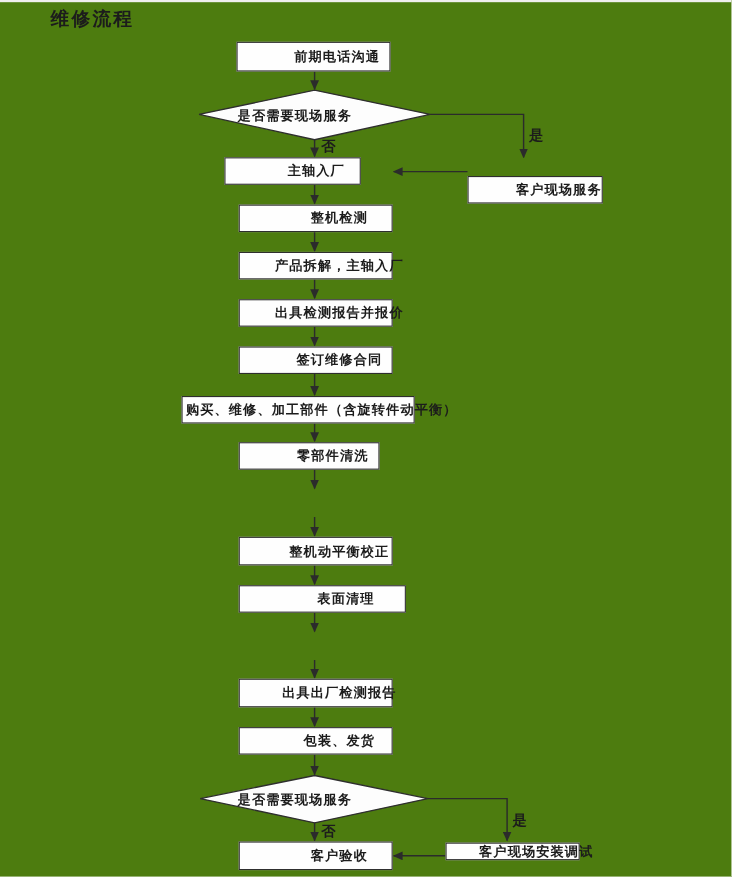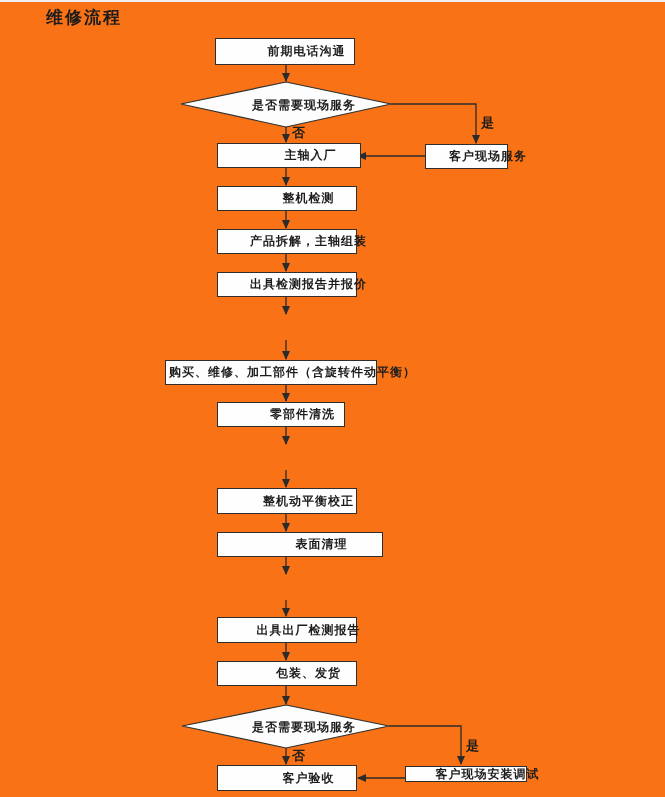--- a/index.html
+++ b/index.html
@@ -5,21 +5,21 @@
   html, body {
     margin: 0;
     padding: 0;
     background: #fbfbfb;
     font-family: "Liberation Sans", "DejaVu Sans", sans-serif;
   }
   #stage {
     position: relative;
     width: 665px;
     height: 797px;
-    background: #f97316;
+    background: #4d7c0f;
     border-top: 2px solid #f0eeee;
     overflow: hidden;
     box-sizing: border-box;
   }
   .page-title {
     position: absolute;
     left: 46px;
     top: 4px;
     font-size: 17px;
     font-weight: bold;
@@ -39,21 +39,21 @@
     justify-content: center;
     white-space: nowrap;
     letter-spacing: 1px;
     padding-left: 43px;
   }
   .dlabel {
     position: absolute;
     color: #1c1c1c;
     font-size: 12px;
     font-weight: bold;
-    text-align: right;
+    text-align: left;
     white-space: nowrap;
     letter-spacing: 1px;
   }
   .elabel {
     position: absolute;
     color: #1c1c1c;
     font-size: 13px;
     font-weight: bold;
     white-space: nowrap;
   }
@@ -108,39 +108,40 @@
     <line class="conn" x1="286" y1="746" x2="286" y2="762" marker-end="url(#arrow)"></line>
 
     <polyline class="conn" points="391,102 476,102 476,141" marker-end="url(#arrow)"></polyline>
     <line class="conn" x1="425" y1="154" x2="358" y2="154" marker-end="url(#arrow)"></line>
     <polyline class="conn" points="389,724 461,724 461,762" marker-end="url(#arrow)"></polyline>
     <line class="conn" x1="405" y1="776" x2="358" y2="776" marker-end="url(#arrow)"></line>
   </svg>
 
   <div class="pbox" style="left:215px;top:36px;width:140px;height:27px">前期电话沟通</div>
 
-  <div class="pbox" style="left:217px;top:141px;width:144px;height:25px">主轴入厂</div>
+  <div class="pbox" style="left:204px;top:141px;width:124px;height:25px">主轴入厂</div>
 
-  <div class="pbox" style="left:425px;top:142px;width:83px;height:25px">客户现场服务</div>
+  <div class="pbox" style="left:425px;top:158px;width:123px;height:25px">客户现场服务</div>
 
   <div class="pbox" style="left:217px;top:184px;width:140px;height:25px">整机检测</div>
 
-  <div class="pbox" style="left:217px;top:227px;width:140px;height:25px">产品拆解，主轴组装</div>
+  <div class="pbox" style="left:217px;top:227px;width:140px;height:25px">产品拆解，主轴入厂</div>
 
   <div class="pbox" style="left:217px;top:270px;width:140px;height:25px">出具检测报告并报价</div>
 
+  <div class="pbox" style="left:217px;top:313px;width:140px;height:25px">签订维修合同</div>
 
   <div class="pbox" style="left:165px;top:358px;width:212px;height:25px">购买、维修、加工部件（含旋转件动平衡）</div>
 
   <div class="pbox" style="left:217px;top:400px;width:128px;height:25px">零部件清洗</div>
 
 
   <div class="pbox" style="left:217px;top:486px;width:140px;height:26px">整机动平衡校正</div>
 
-  <div class="pbox" style="left:217px;top:530px;width:166px;height:25px">表面清理</div>
+  <div class="pbox" style="left:217px;top:530px;width:152px;height:25px">表面清理</div>
 
 
   <div class="pbox" style="left:217px;top:615px;width:140px;height:26px">出具出厂检测报告</div>
 
   <div class="pbox" style="left:217px;top:659px;width:140px;height:25px">包装、发货</div>
 
   <div class="pbox" style="left:217px;top:763px;width:140px;height:26px">客户验收</div>
 
   <div class="pbox" style="left:405px;top:764px;width:122px;height:16px">客户现场安装调试</div>
 

